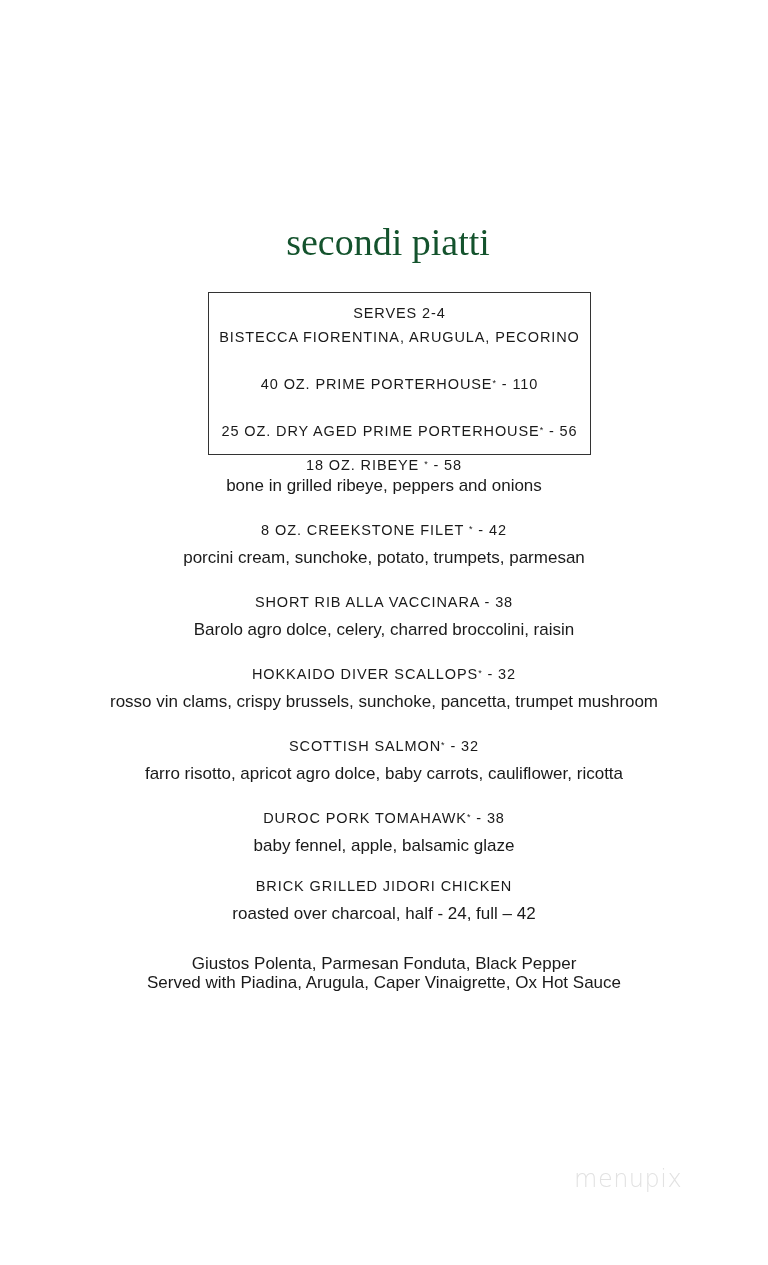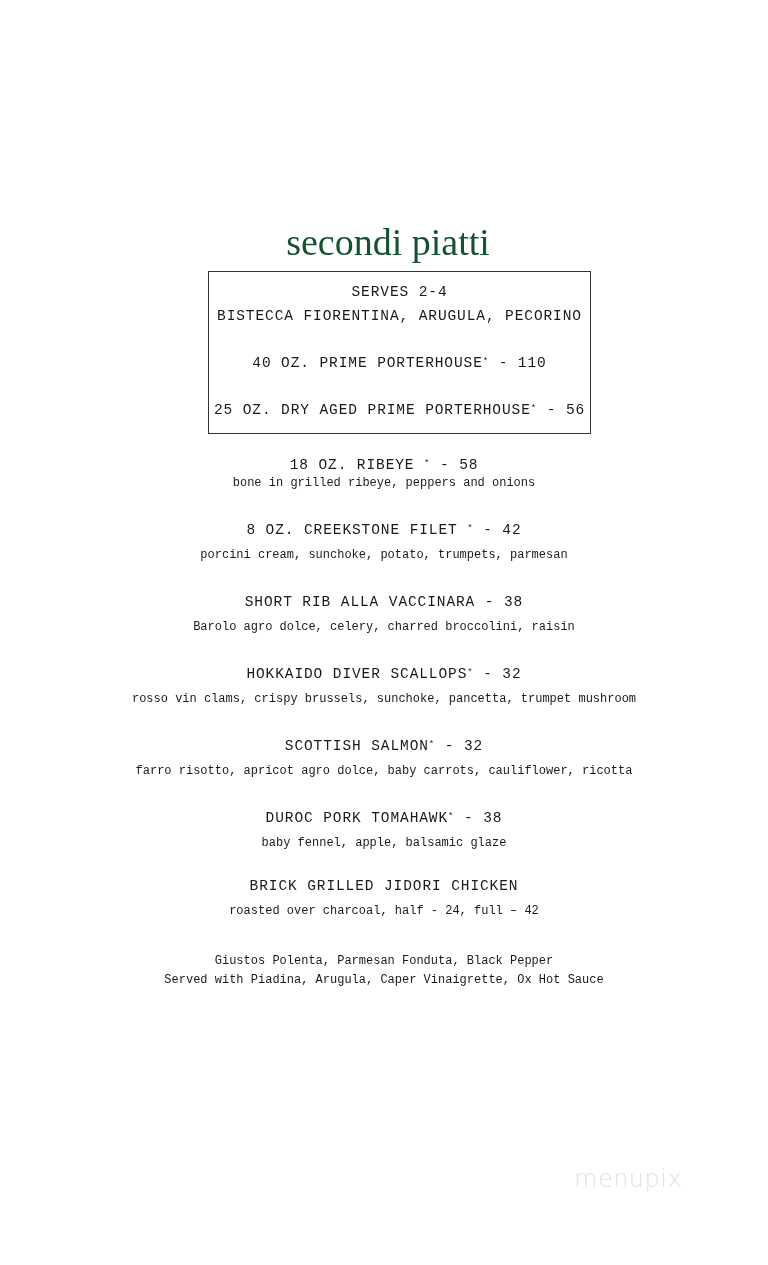--- a/index.html
+++ b/index.html
@@ -7,24 +7,24 @@
     .page { position: absolute; left: 0; top: 0; width: 768px; height: 1265px; }
     .title {
       position: absolute; left: 4px; width: 768px; top: 218px;
       text-align: center; font-family: "Liberation Serif", "DejaVu Serif", serif;
       font-size: 38px; line-height: 48px; color: #14532d;
     }
     .box {
       position: absolute; left: 208px; top: 271px; width: 383px; height: 163px;
       border: 1px solid #333; box-sizing: border-box;
     }
-    .sans { font-family: Liberation Mono, monospace; }
+    .sans { font-family: Liberation Sans, sans-serif; margin-top: 21px; }
     .line { position: absolute; left: 0; width: 100%; text-align: center; white-space: nowrap; }
     .head { font-size: 14.5px; letter-spacing: 0.9px; color: #1a1a1a; }
-    .desc { font-size: 12px; color: #1a1a1a; }
+    .desc { font-size: 17px; color: #1a1a1a; }
     .star { font-size: 9px; vertical-align: 3px; }
     .watermark {
       position: absolute; left: 536px; top: 1165px; font-family: "DejaVu Sans", sans-serif;
       font-size: 24px; color: #e2e2e2; letter-spacing: 0.5px; font-weight: 300; margin-left: 38px;
     }
   </style>
 </head>
 <body>
 
 <div class="page">

